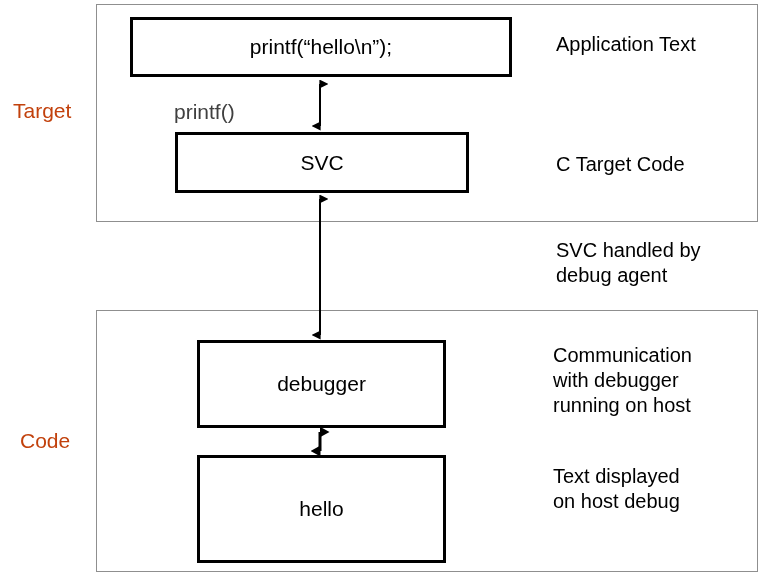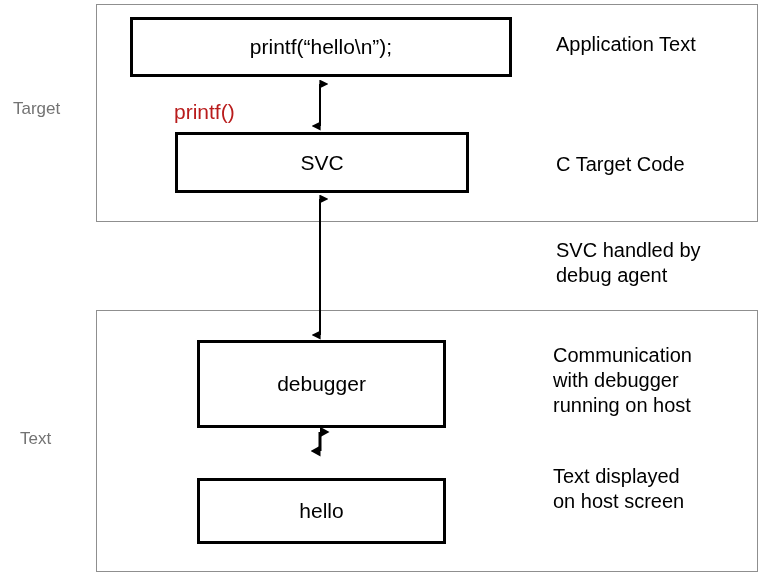--- a/index.html
+++ b/index.html
@@ -26,23 +26,23 @@
     border: 1px solid #8f8f8f;
     background: #ffffff;
     box-sizing: border-box;
   }
   #region-target { left: 96px;  top: 4px;   width: 662px; height: 218px; }
   #region-host   { left: 96px;  top: 310px; width: 662px; height: 262px; }
 
   
   .region-label {
     position: absolute;
-    font-size: 17px;
+    font-size: 21px;
     line-height: 1;
-    color: #737373;
+    color: #c2410c;
     white-space: nowrap;
   }
   #label-target { left: 13px; top: 100px; }
   #label-host   { left: 20px; top: 430px; }
 
   
   .code-box {
     position: absolute;
     border: 3px solid #000000;
     background: #ffffff;
@@ -53,21 +53,21 @@
   }
   .code-box span {
     font-size: 21px;
     line-height: 1.1;
     color: #000000;
     white-space: nowrap;
   }
   #box-app      { left: 130px; top: 17px;  width: 382px; height: 60px; }
   #box-svc      { left: 175px; top: 132px; width: 294px; height: 61px; }
   #box-debugger { left: 197px; top: 340px; width: 249px; height: 88px; }
-  #box-hello    { left: 197px; top: 478px; width: 249px; height: 66px; }
+  #box-hello    { left: 197px; top: 455px; width: 249px; height: 108px; }
 
   
   .annotation {
     position: absolute;
     font-size: 20px;
     line-height: 25px;
     color: #000000;
     white-space: pre-line;
   }
   #anno-app-code   { left: 556px; top: 32px;  }
@@ -76,21 +76,21 @@
   #anno-comm       { left: 553px; top: 343px; }
   #anno-text-disp  { left: 553px; top: 464px; }
 
   
   #label-printf {
     position: absolute;
     left: 174px;
     top: 101px;
     font-size: 21px;
     line-height: 1;
-    color: #b91c1c;
+    color: #404040;
     white-space: nowrap;
   }
 
   
   #arrows {
     position: absolute;
     left: 0;
     top: 0;
     width: 770px;
     height: 584px;
@@ -99,21 +99,21 @@
 </style>
 </head>
 <body>
 
 <div id="canvas">
 
   <div id="region-target" class="region"></div>
   <div id="region-host" class="region"></div>
 
   <div id="label-target" class="region-label">Target</div>
-  <div id="label-host" class="region-label">Text</div>
+  <div id="label-host" class="region-label">Code</div>
 
   <div id="box-app" class="code-box">
     <span>printf(“hello\n”);</span>
   </div>
 
   <div id="box-debugger" class="code-box">
     <span>debugger</span>
   </div>
 
   <div id="box-svc" class="code-box">
@@ -131,21 +131,21 @@
   <div id="anno-lib-code" class="annotation">C Target Code</div>
 
   <div id="anno-comm" class="annotation">Communication
 with debugger
 running on host</div>
 
   <div id="anno-svc-agent" class="annotation">SVC handled by
 debug agent</div>
 
   <div id="anno-text-disp" class="annotation">Text displayed
-on host screen</div>
+on host debug</div>
 
   <svg id="arrows" viewBox="0 0 770 584">
     <defs>
       <marker id="head-up" markerWidth="9" markerHeight="9" refX="4.5" refY="8.4" orient="auto" markerUnits="userSpaceOnUse">
         <path d="M4.5 0 L9 9 L0 9 Z" fill="#000000"></path>
       </marker>
       <marker id="head-down" markerWidth="9" markerHeight="9" refX="4.5" refY="0.6" orient="auto" markerUnits="userSpaceOnUse">
         <path d="M4.5 9 L0 0 L9 0 Z" fill="#000000"></path>
       </marker>
       <marker id="head-up-sm" markerWidth="11" markerHeight="10" refX="5.5" refY="9.5" orient="auto" markerUnits="userSpaceOnUse">

